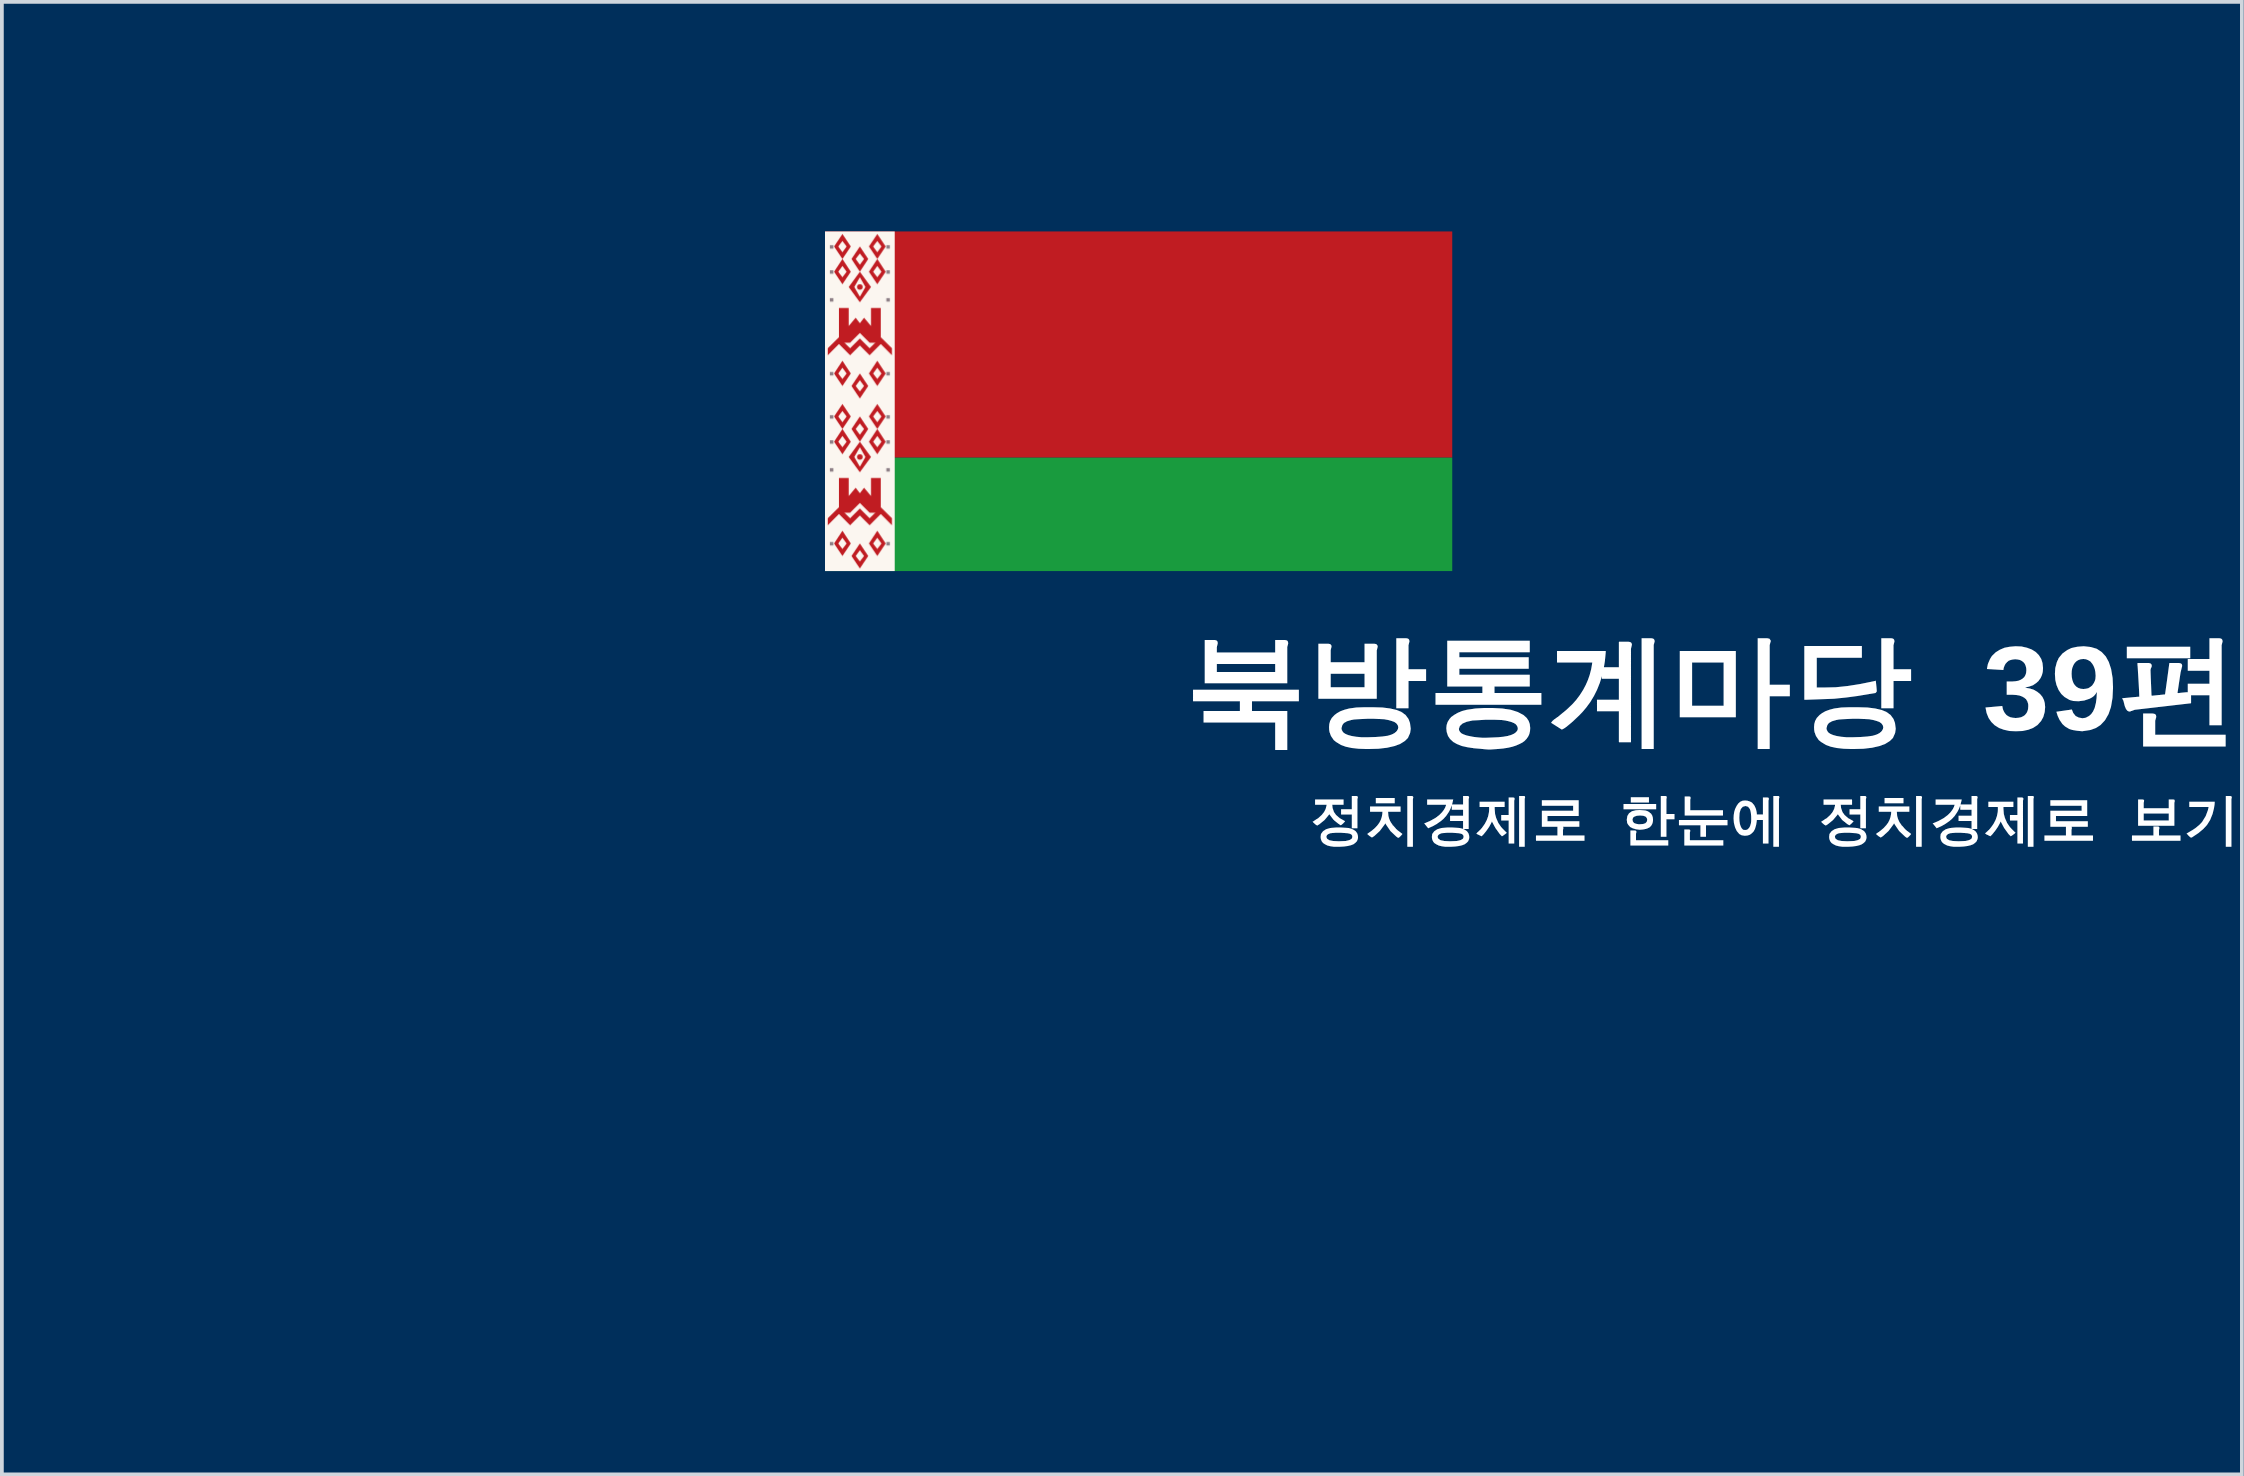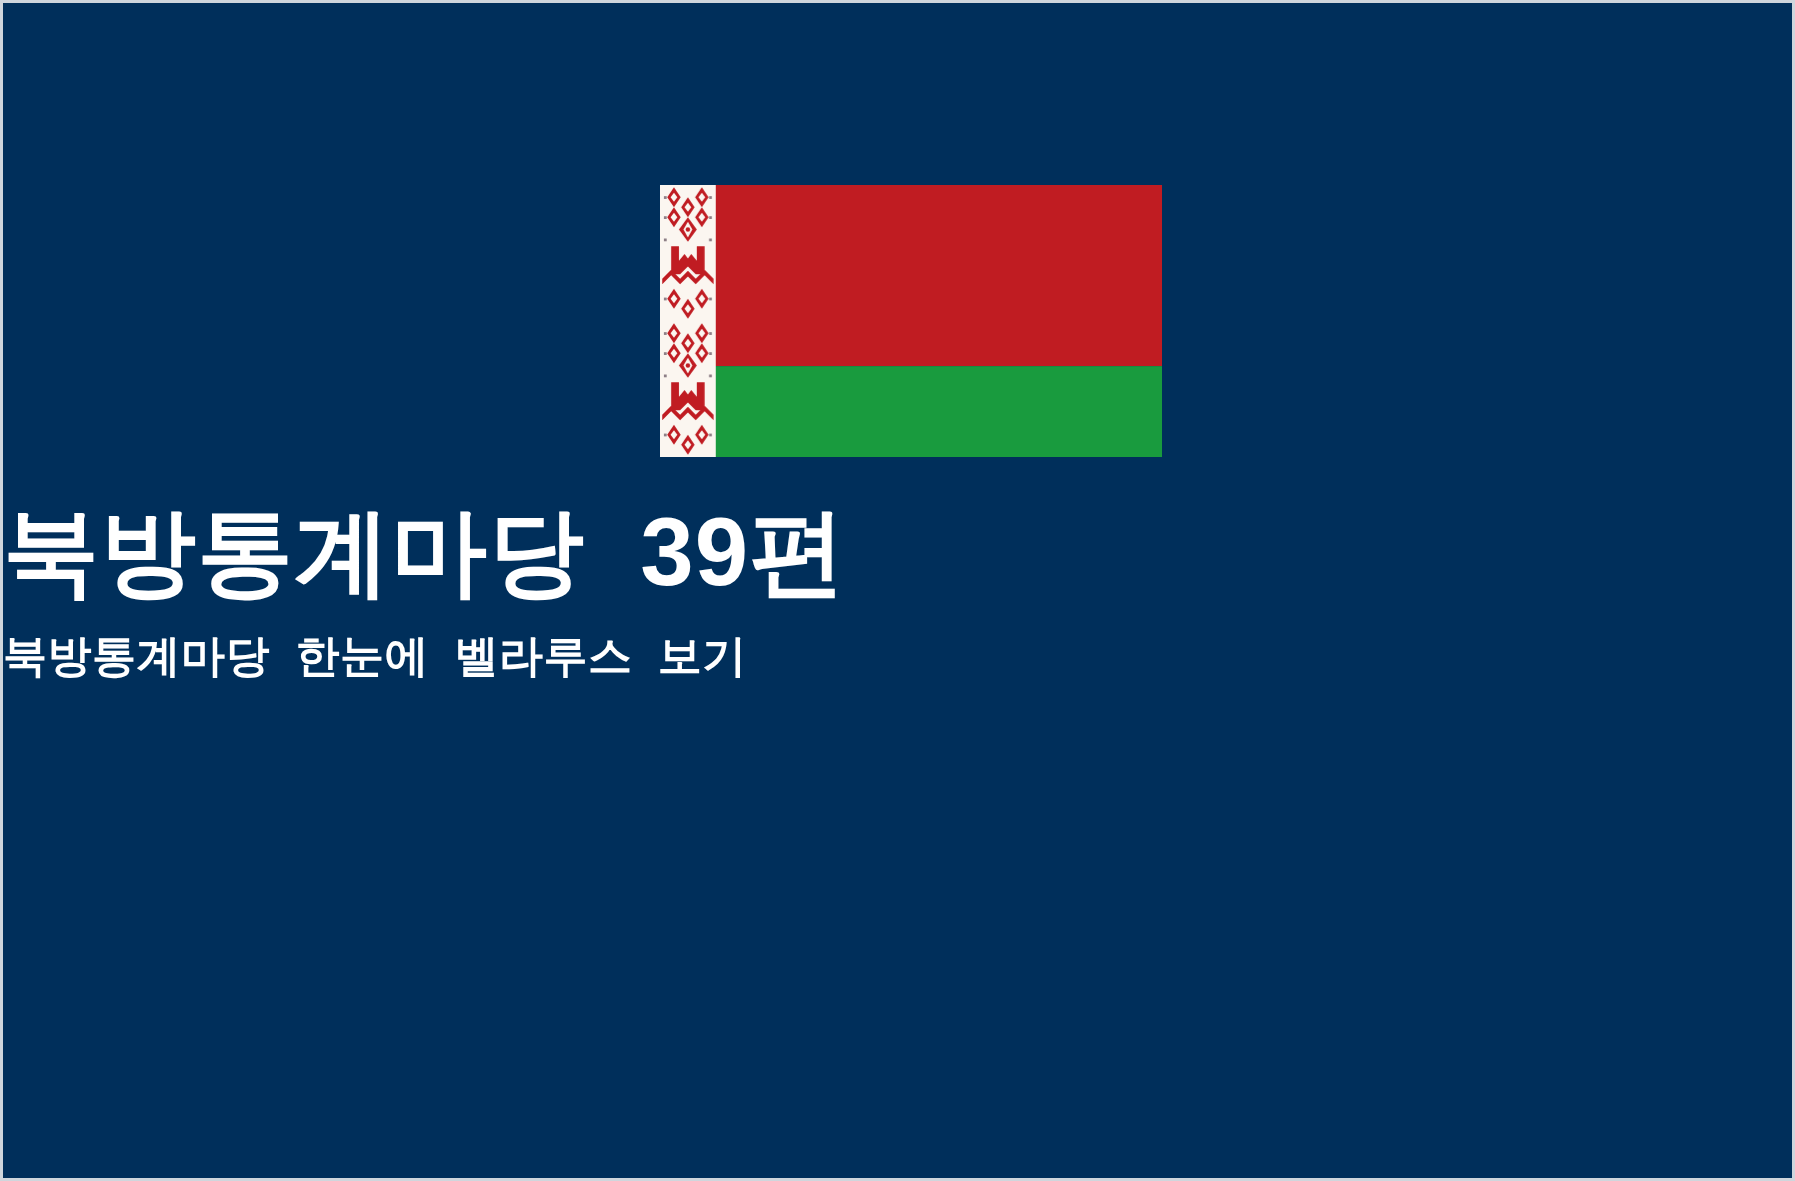--- a/index.html
+++ b/index.html
@@ -32,21 +32,21 @@
     height: 100%;
     display: block;
   }
 
   
   #title-block {
     position: absolute;
     left: 0;
     right: 0;
     top: 495px;
-    text-align: left;
+    text-align: right;
   }
   #main-title {
     color: #ffffff;
     font-size: 96px;
     font-weight: bold;
     letter-spacing: 1px;
     line-height: 1.12;
     margin: 0;
     white-space: pre;
   }
@@ -118,16 +118,16 @@
       <rect x="0" y="0" width="900" height="325" fill="#C01C22"></rect>
 
       <rect x="0" y="325" width="900" height="163" fill="#199B3E"></rect>
 
       <rect x="0" y="0" width="100" height="488" fill="url(#ornament)"></rect>
     </svg>
   </div>
 
   <div id="title-block">
     <h1 id="main-title">북방통계마당  39편</h1>
-    <p id="subtitle">북방통계마당  한눈에  벨라루스  보기</p>
+    <p id="subtitle">정치경제로  한눈에  정치경제로  보기</p>
   </div>
 
 </div>
 
 </body></html>

